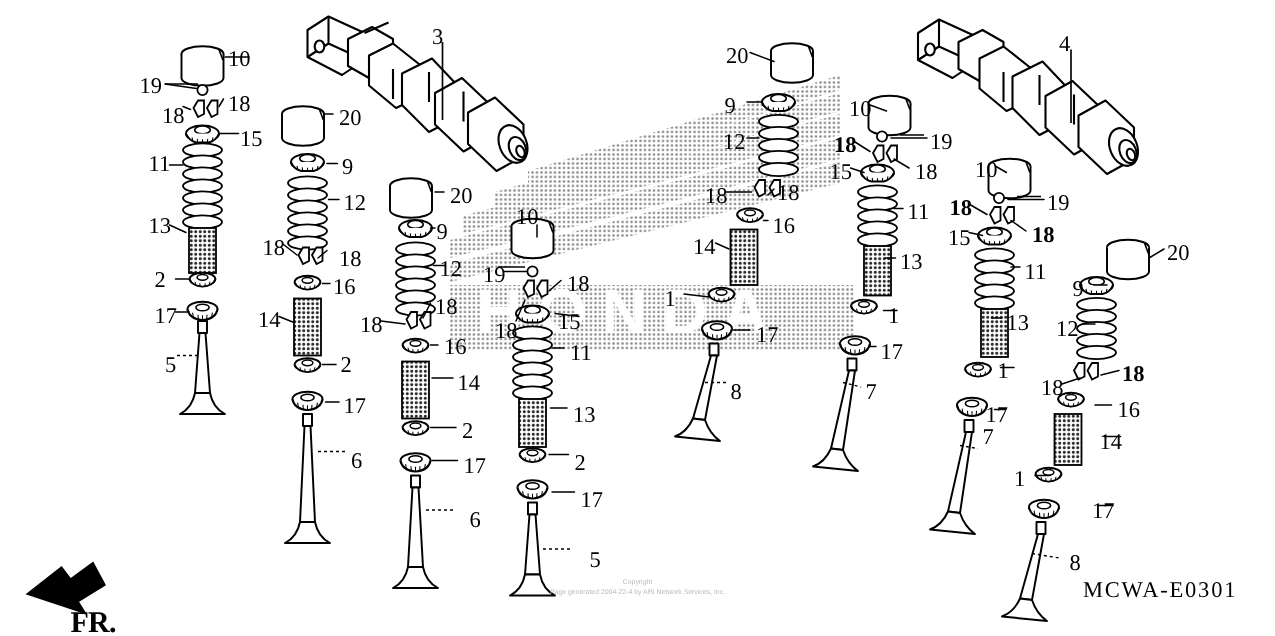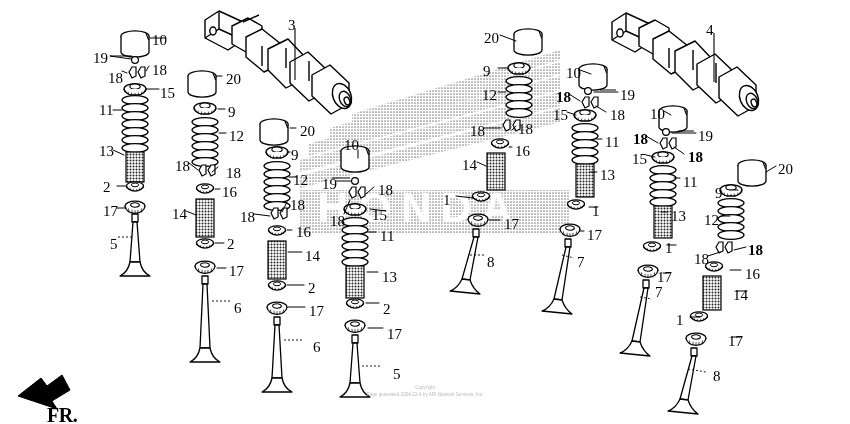--- a/index.html
+++ b/index.html
@@ -494,16 +494,17 @@
       <div class="lbl" style="left: 733px; top: 288px;">14</div>
       <div class="lbl" style="left: 676px; top: 313px;">1</div>
       <div class="lbl" style="left: 728px; top: 334px;">17</div>
       <div class="lbl" style="left: 713px; top: 369px;">8</div>
       <div class="lbl" style="left: 288px; top: 18px;">3</div>
       <div class="lbl" style="left: 706px; top: 23px;">4</div>
     </div>
 
   <div class="frtxt" style="left:47px;top:375px;">FR.</div>
 
+  <div class="code" style="left:722px;top:386px;">MCWA-E0301</div>
 
   <div class="copy" style="left:340px;top:385px;width:170px;">Copyright</div>
   <div class="copy" style="left:325px;top:392px;width:200px;">Page generated 2004-22-4 by ARI Network Services, Inc.</div>
 </div>
 
 </body></html>

